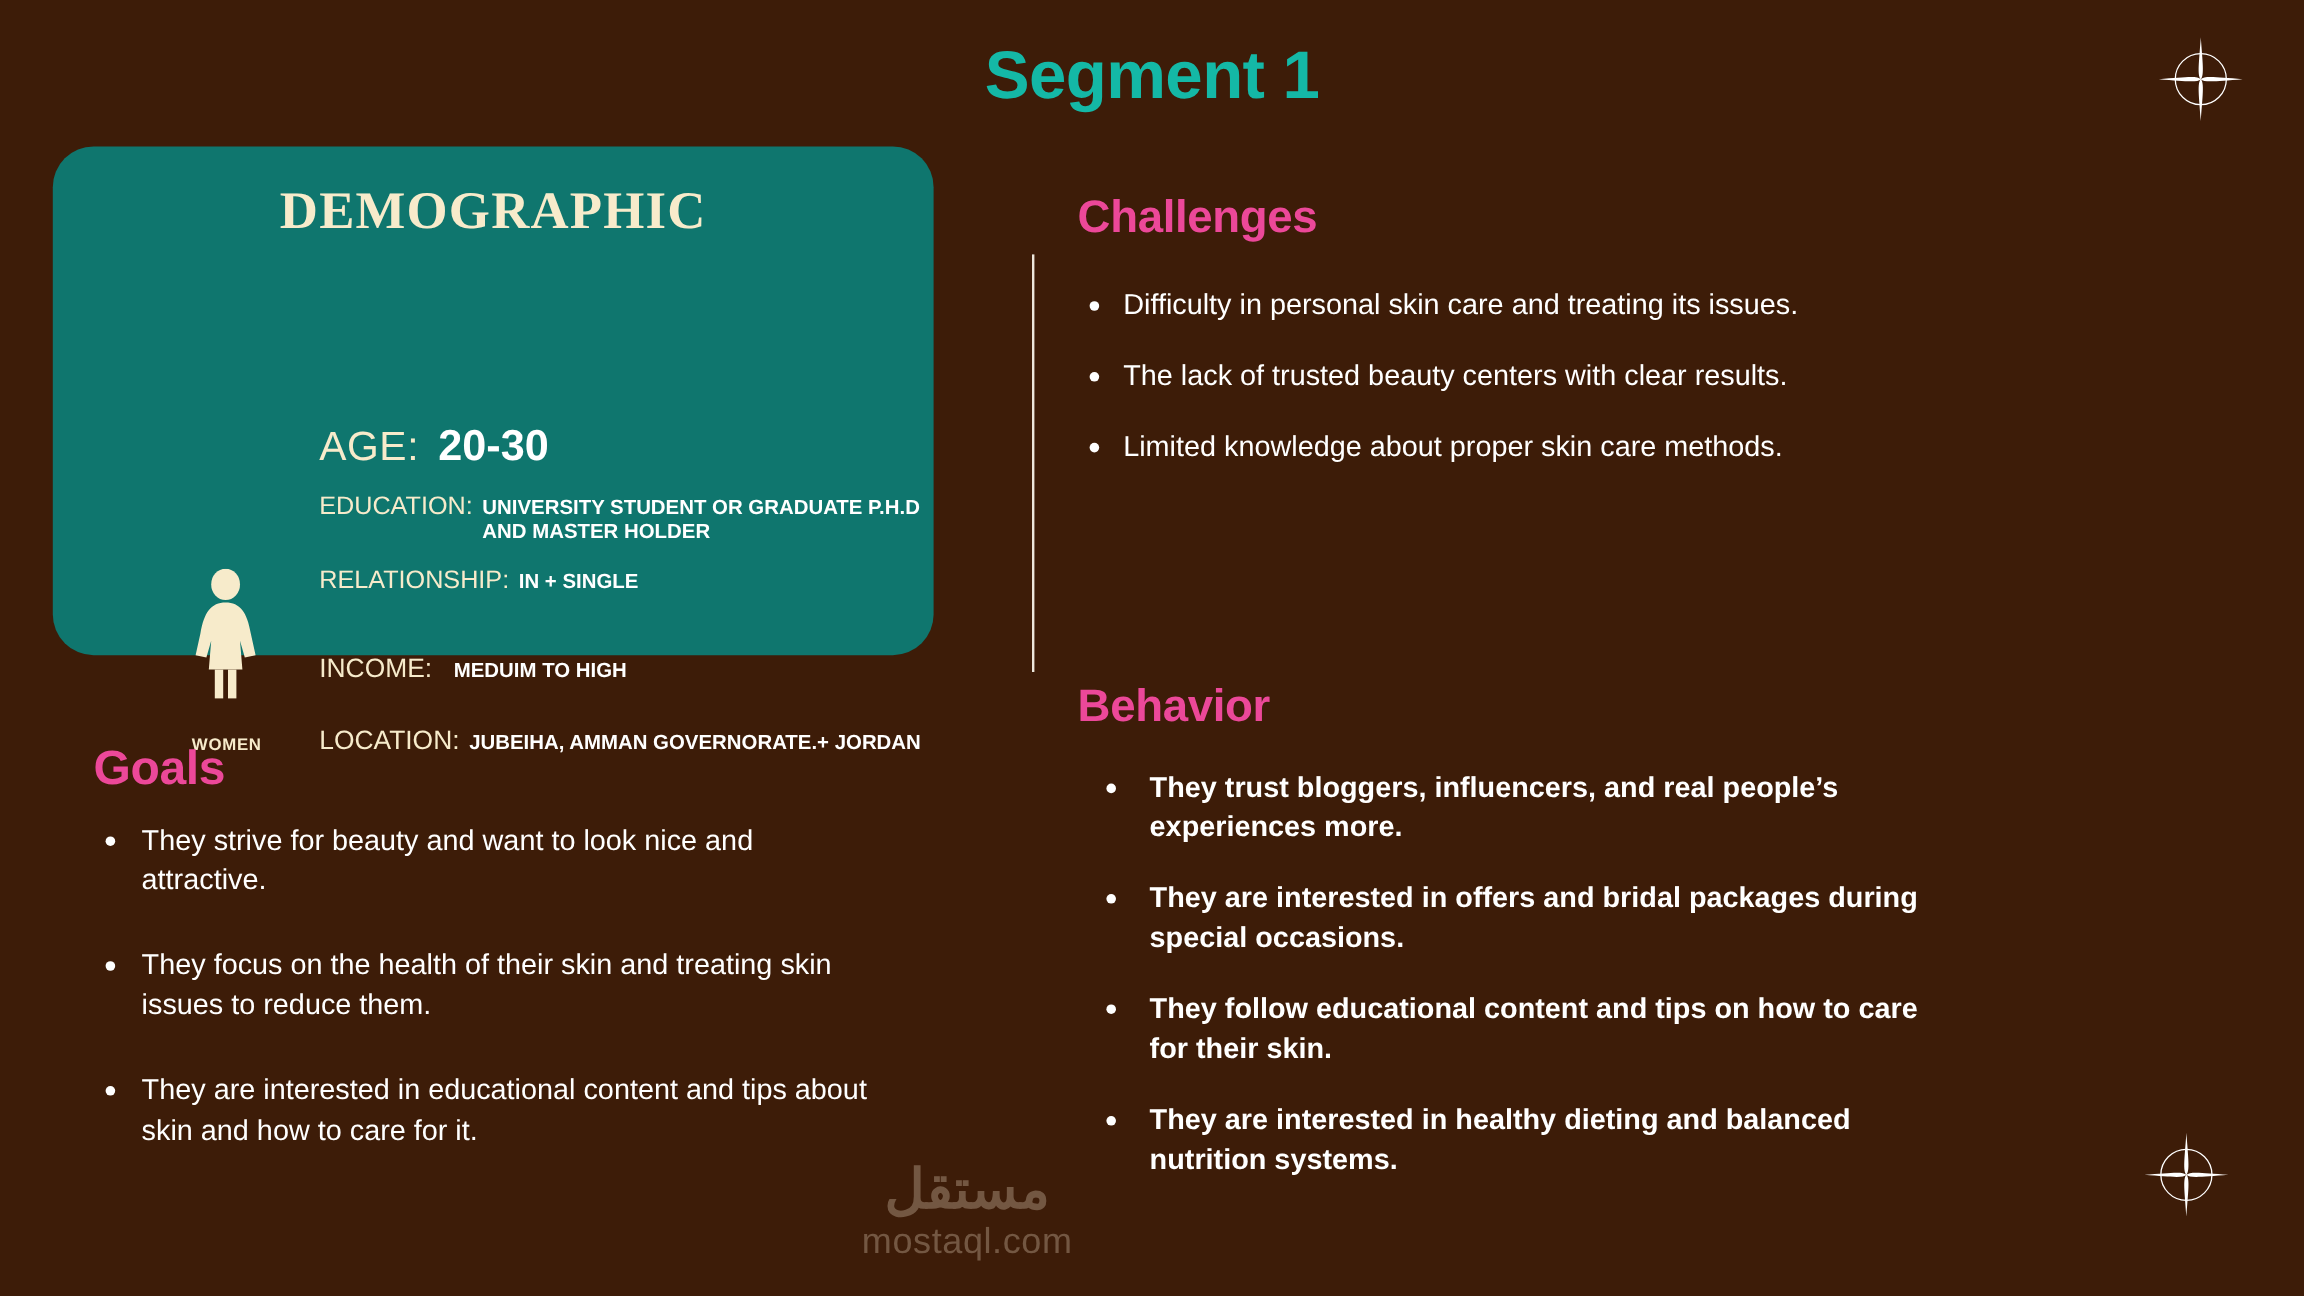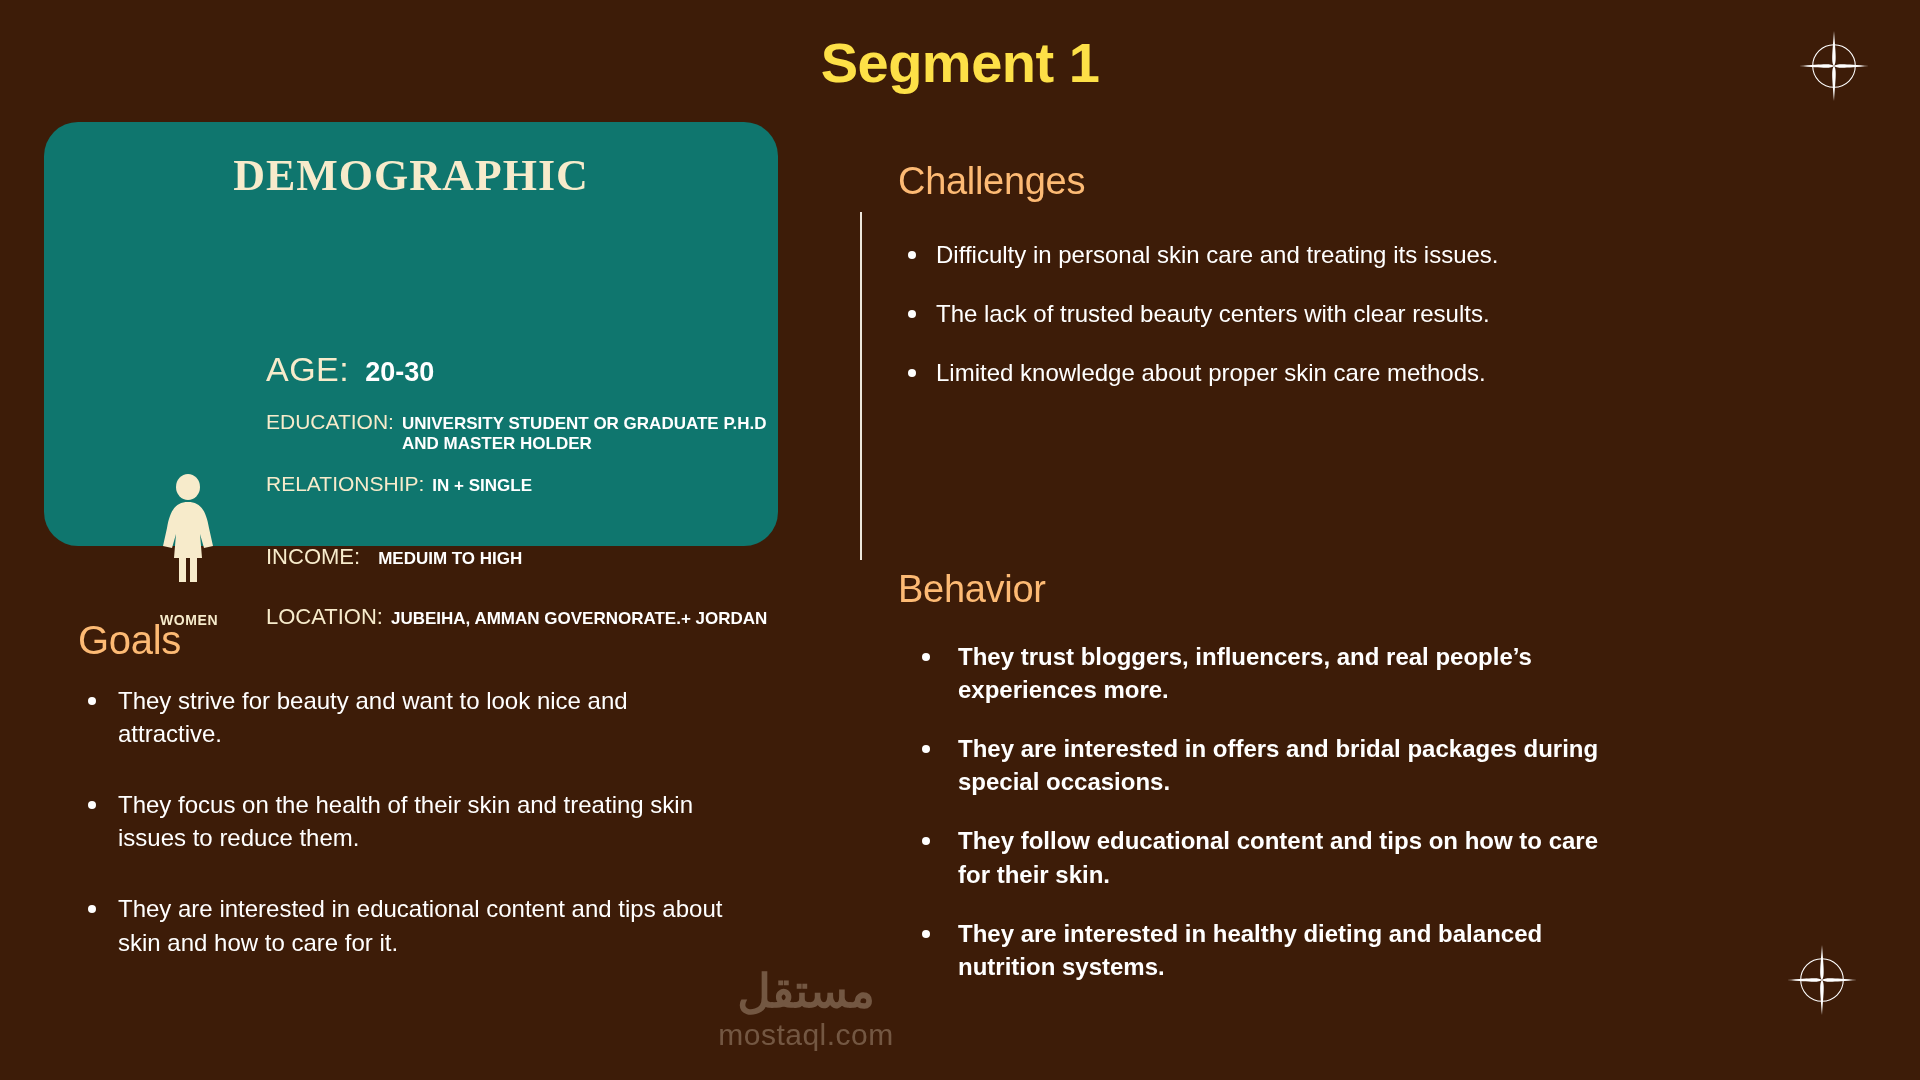--- a/index.html
+++ b/index.html
@@ -13,21 +13,21 @@
     position:relative;
     width:1920px; height:1080px;
     background:#3D1C08;
   }
 
   
   .slide-title {
     position:absolute;
     left:0; right:0; top:30px;
     text-align:center;
-    color:#fde047;
+    color:#14b8a6;
     font-size:56px;
     font-weight:bold;
     letter-spacing:-0.5px;
   }
 
   
   .sparkle { position:absolute; }
   .sparkle.top-right { right:48px; top:28px; }
   .sparkle.bottom-right { right:60px; bottom:58px; }
 
@@ -60,21 +60,21 @@
     white-space:nowrap;
   }
   .demo-value {
     color:#FFFFFF;
     font-weight:bold;
     margin-left:10px;
   }
 
   .row-age      { position:absolute; left:222px; top:228px; }
   .row-age .demo-label { font-size:34px; letter-spacing:0.5px; }
-  .row-age .demo-value { font-size:27px; margin-left:16px; }
+  .row-age .demo-value { font-size:36px; margin-left:16px; }
 
   .row-education{ position:absolute; left:222px; top:288px; }
   .row-education .demo-label { font-size:21px; }
   .row-education .demo-value { font-size:17px; line-height:1.15; margin-left:8px; }
 
   .row-relationship { position:absolute; left:222px; top:350px; }
   .row-relationship .demo-label { font-size:21px; }
   .row-relationship .demo-value { font-size:17px; margin-left:8px; }
 
   .row-income   { position:absolute; left:222px; top:422px; }
@@ -103,23 +103,23 @@
 
   
   .divider {
     position:absolute;
     left:860px; top:212px;
     width:2px; height:348px;
     background:#EDE7DC;
   }
 
   .section-heading {
-    color:#fdba74;
+    color:#ec4899;
     font-size:38px;
-    font-weight:normal;
+    font-weight:bold;
     letter-spacing:-0.3px;
   }
   .challenges-heading { position:absolute; left:898px; top:160px; }
   .behavior-heading   { position:absolute; left:898px; top:568px; }
   .goals-heading      { position:absolute; left:78px;  top:618px; font-size:40px; }
 
   .bullet-list { list-style:none; }
   .bullet-list li {
     position:relative;
     color:#FFFFFF;

